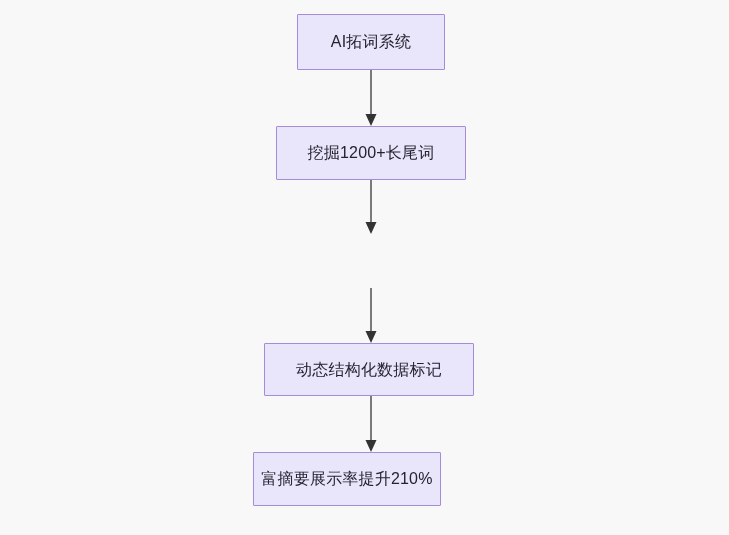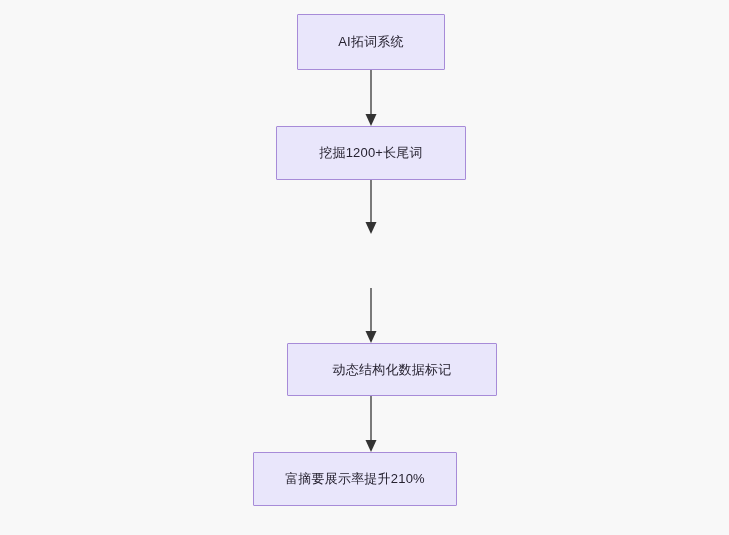--- a/index.html
+++ b/index.html
@@ -31,21 +31,21 @@
     box-sizing: border-box;
     background: #e9e6fb;
     border: 1.5px solid #a78bd8;
     border-radius: 1px;
     display: flex;
     align-items: center;
     justify-content: center;
   }
   .node-label {
     color: #262230;
-    font-size: 13px;
+    font-size: 16px;
     line-height: 1.2;
     letter-spacing: 0.2px;
     white-space: nowrap;
     font-family: "Liberation Sans", "DejaVu Sans", sans-serif;
   }
 </style>
 </head>
 <body>
 
 <div id="flowchart">
@@ -71,21 +71,21 @@
 
   <div class="node" style="left:297px; top:14px; width:148px; height:56px;">
     <span class="node-label">AI拓词系统</span>
   </div>
 
   <div class="node" style="left:276px; top:126px; width:190px; height:54px;">
     <span class="node-label">挖掘1200+长尾词</span>
   </div>
 
 
-  <div class="node" style="left:264px; top:343px; width:210px; height:53px;margin-left:23px;">
+  <div class="node" style="left:264px; top:343px; width:210px; height:53px;">
     <span class="node-label">动态结构化数据标记</span>
   </div>
 
-  <div class="node" style="left:253px; top:452px; width:204px; height:54px;">
+  <div class="node" style="left:253px; top:452px; width:188px; height:54px;">
     <span class="node-label">富摘要展示率提升210%</span>
   </div>
 
 </div>
 
 </body></html>

